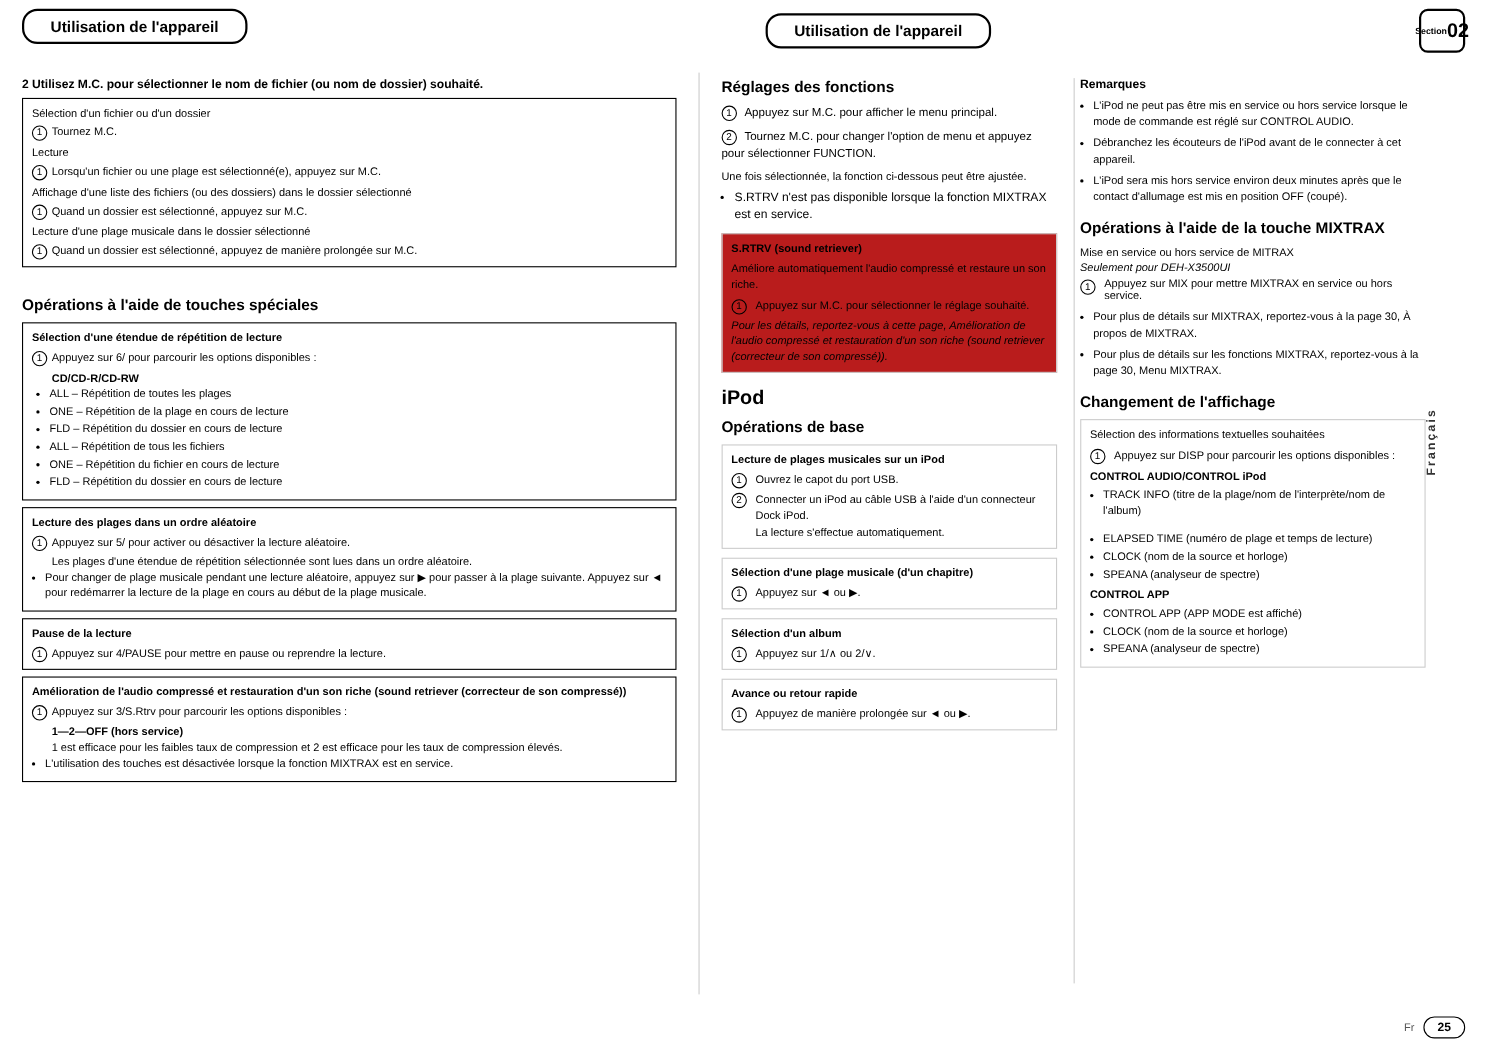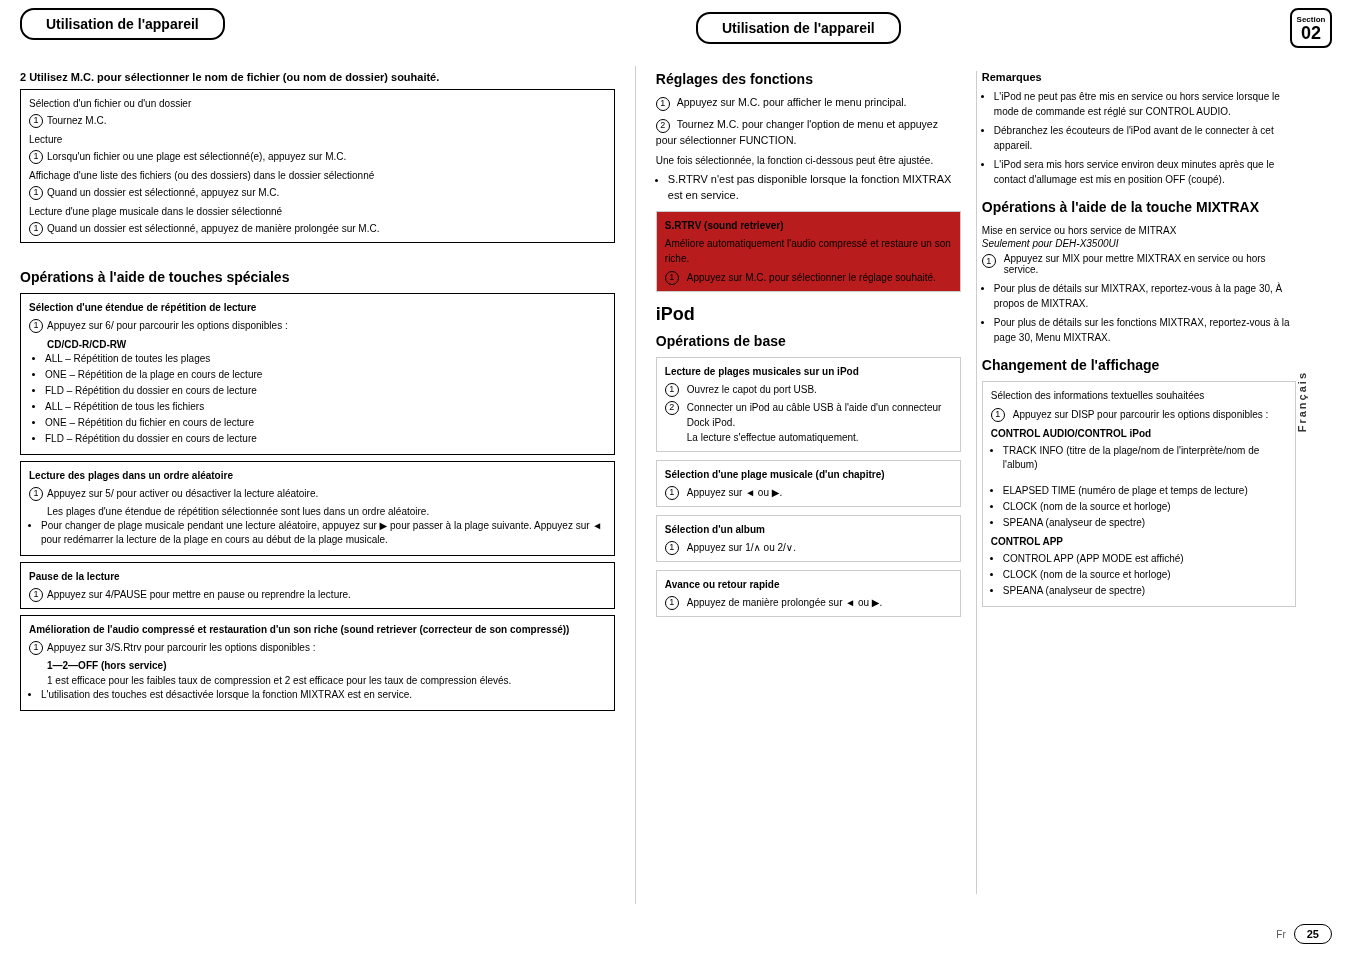--- a/index.html
+++ b/index.html
@@ -43,21 +43,21 @@
       border: 2px solid #000;
       border-radius: 14px;
       padding: 6px 24px;
       font-size: 14px;
       font-weight: bold;
       background: #fff;
     }
 
     .section-badge {
       display: flex;
-      flex-direction: column;
+      flex-direction: row;
       align-items: center;
       justify-content: center;
       border: 2px solid #000;
       border-radius: 8px;
       width: 42px;
       height: 40px;
       font-size: 9px;
       font-weight: bold;
     }
 
@@ -372,20 +372,21 @@
           <li>S.RTRV n'est pas disponible lorsque la fonction MIXTRAX est en service.</li>
         </ul>
 
         <div class="right-content-block" style="margin-top:8px; background:#b91c1c;">
           <div class="block-title">S.RTRV (sound retriever)</div>
           <div style="font-size:10px; line-height:1.5; margin-bottom:4px;">Améliore automatiquement l'audio compressé et restaure un son riche.</div>
           <div class="numbered-item">
             <span class="num-circle">1</span>
             <span style="margin-left:4px;">Appuyez sur M.C. pour sélectionner le réglage souhaité.</span>
           </div>
+          <div style="font-size:10px; line-height:1.4; margin-top:4px; font-style:italic;">Pour les détails, reportez-vous à cette page, Amélioration de l'audio compressé et restauration d'un son riche (sound retriever (correcteur de son compressé)).</div>
         </div>
 
         <div class="right-section-title" style="font-size:18px; margin-top:12px;">iPod</div>
         <div class="right-section-title" style="margin-top:0;">Opérations de base</div>
 
         <div class="right-content-block">
           <div class="block-title">Lecture de plages musicales sur un iPod</div>
           <div class="numbered-item">
             <span class="num-circle">1</span>
             <span style="margin-left:4px;">Ouvrez le capot du port USB.</span>

